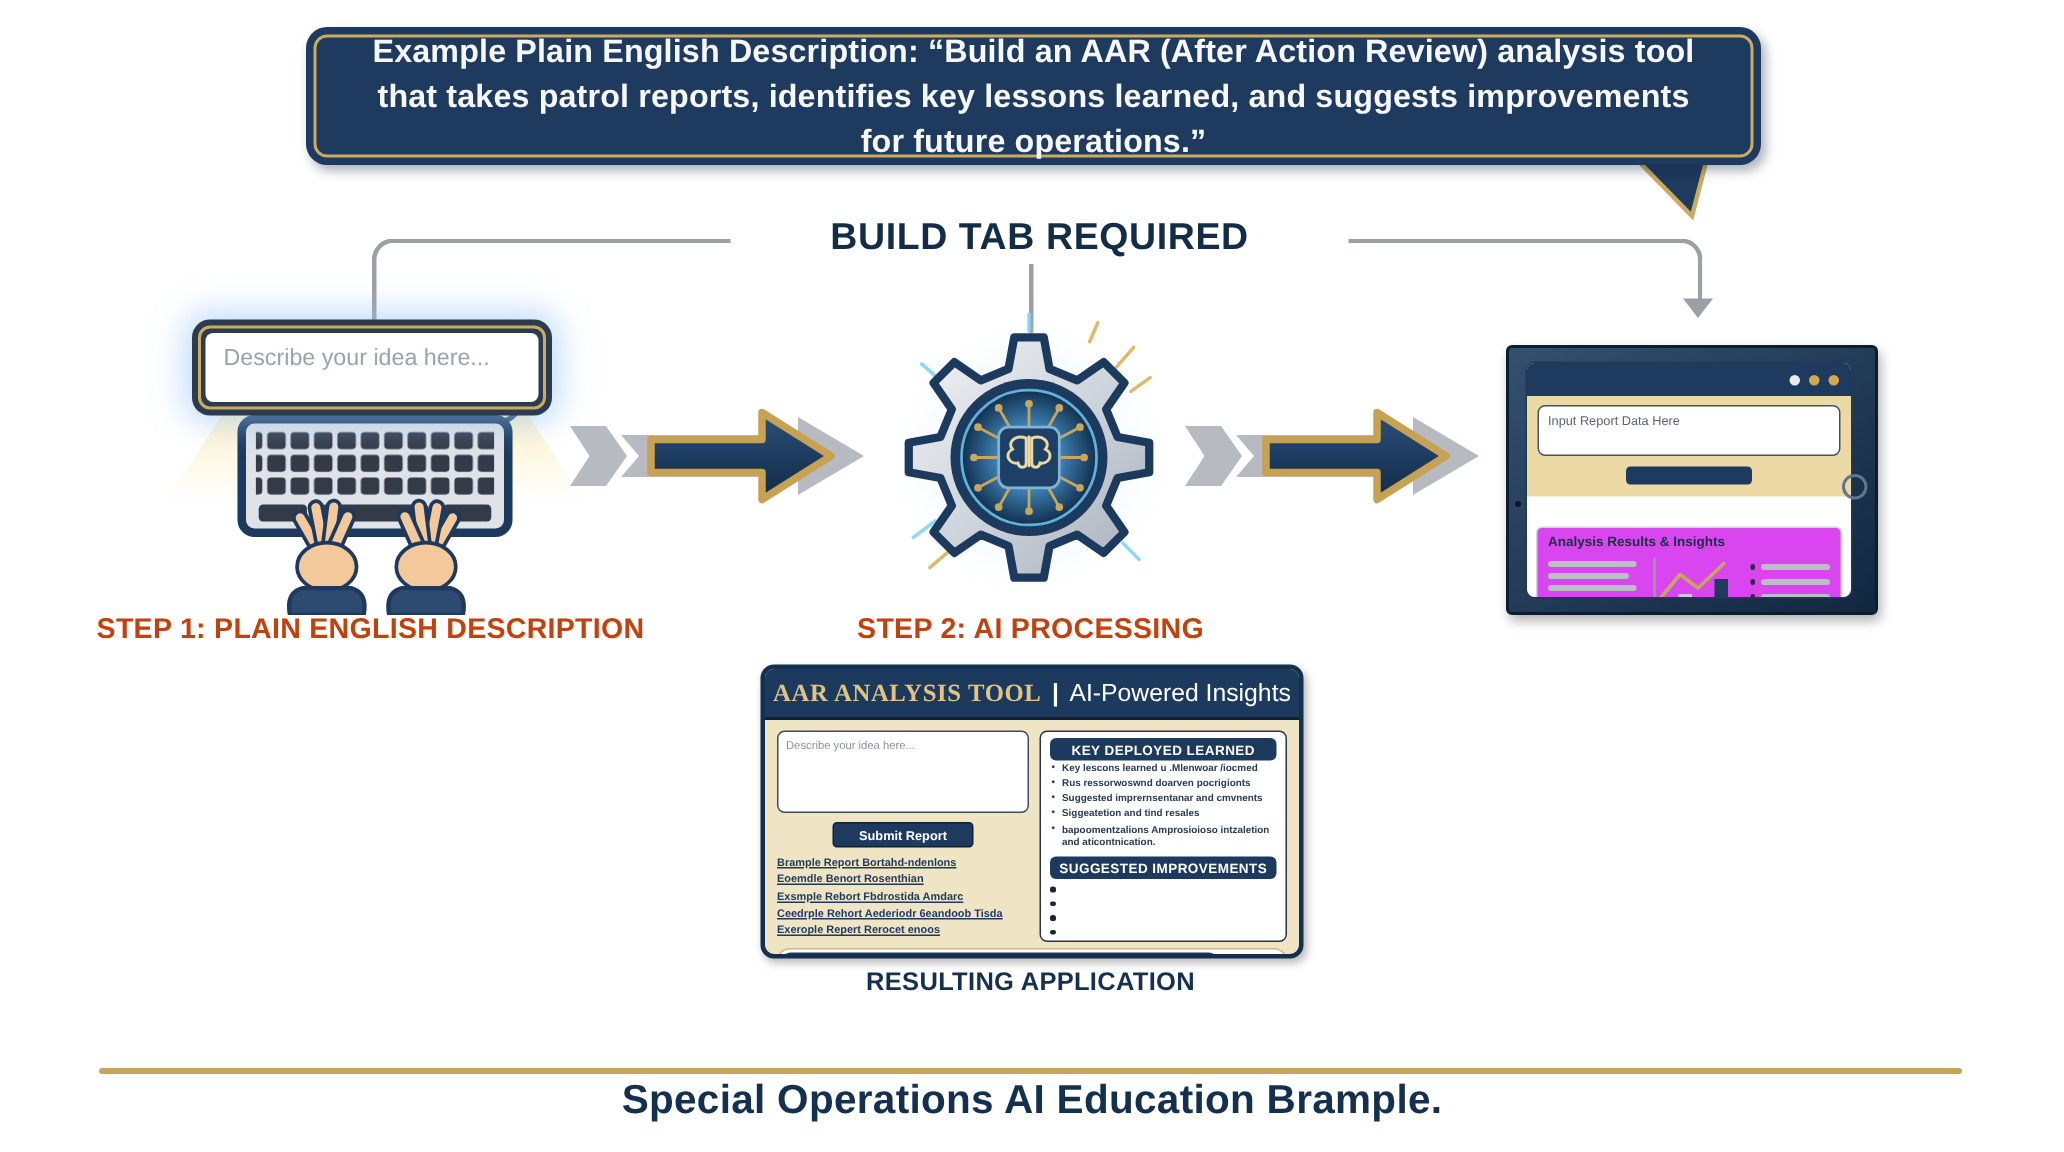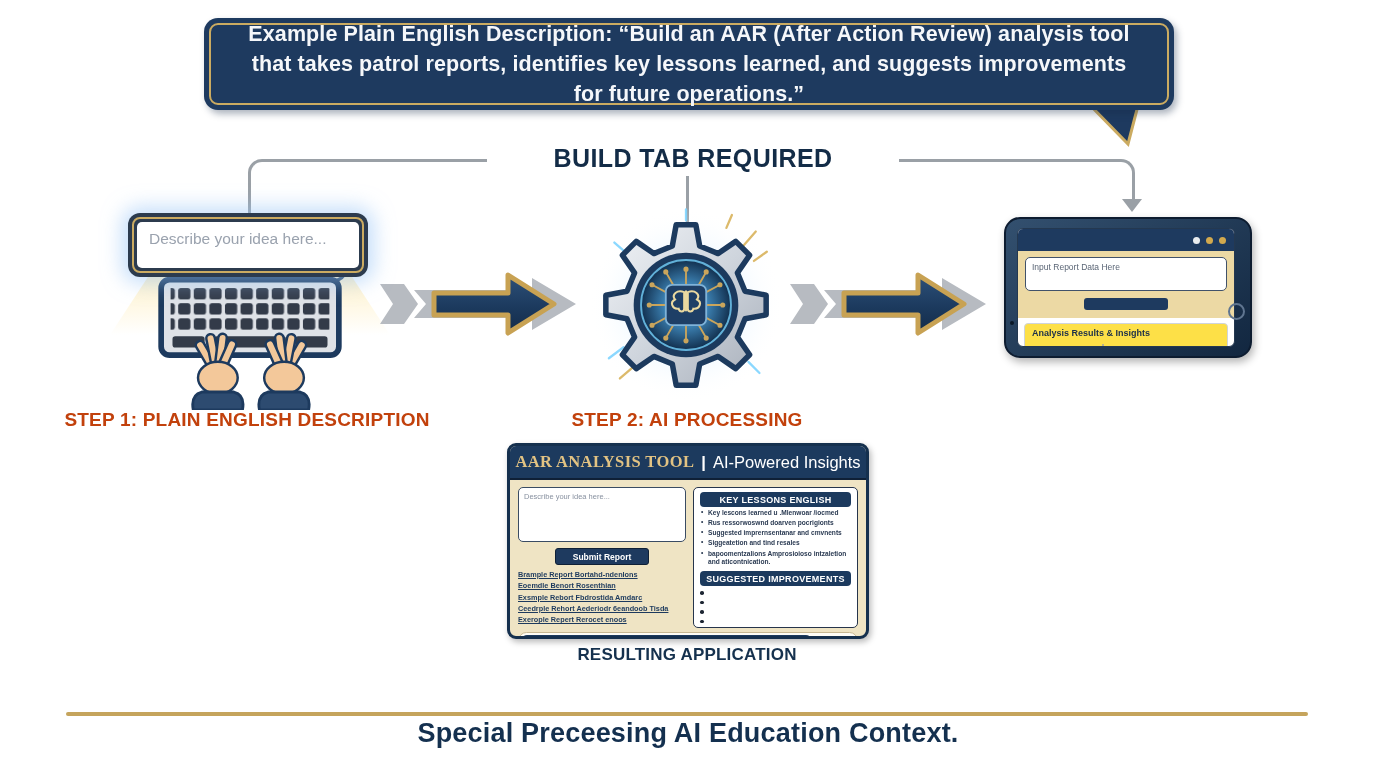--- a/index.html
+++ b/index.html
@@ -48,34 +48,34 @@
               letter-spacing:.2px;white-space:nowrap;}
   .step1-label{left:47px;top:409px;width:400px;}
   .step2-label{left:487px;top:409px;width:400px;}
   .step3-label{left:928px;top:409px;width:400px;}
 
   
   .arrow1{position:absolute;left:380px;top:266px;width:208px;height:76px;}
   .arrow2{position:absolute;left:790px;top:266px;width:208px;height:76px;}
   .gear-svg{position:absolute;left:585px;top:204px;width:202px;height:202px;}
 
-  .tablet{position:absolute;left:1004px;top:217px;width:248px;height:141px;border-radius:16px;
+  .tablet{position:absolute;left:1004px;top:230px;width:248px;height:180px;border-radius:4px;
           background:linear-gradient(145deg,#33506f 0%,#1d3least 0%,#1d3654 55%,#122740 100%);
           background:linear-gradient(145deg,#33506f,#122740);
           border:2px solid #0d1c30;box-shadow:2px 4px 8px rgba(0,0,0,.3);box-sizing:border-box;}
   .tablet-screen{position:absolute;left:11px;top:9px;right:15px;bottom:9px;background:#fff;
                  border-radius:6px;overflow:hidden;border:1px solid #243850;}
   .tab-bar{height:22px;background:#1e3a5f;display:flex;align-items:center;justify-content:flex-end;
            gap:6px;padding-right:8px;}
   .tab-dot{width:7px;height:7px;border-radius:50%;}
   .tab-input-panel{background:#ecd9a4;padding:6px 7px 8px;}
   .tab-input{background:#fff;border:1.5px solid #41526a;border-radius:5px;height:34px;
              font-size:8.5px;color:#5a6575;padding:4px 6px;box-sizing:border-box;}
   .tab-btn{width:84px;height:12px;background:#1e3a5f;border-radius:3px;margin:7px auto 0;}
-  .tab-results{background:#fde047;margin:5px 6px;border:1px solid #cfd4da;border-radius:4px;
+  .tab-results{background:#d946ef;margin:20px 6px;border:1px solid #cfd4da;border-radius:4px;
                padding:4px 7px 5px;}
   .tab-results-title{font-size:9px;font-weight:800;color:#1b2f4a;}
   .tab-row{display:flex;gap:7px;margin-top:4px;align-items:flex-start;}
   .tab-col-lines{flex:1.1;}
   .tab-line{height:4px;background:#b9bfc7;border-radius:2px;margin-top:4px;}
   .tab-line:nth-child(2){width:92%;} .tab-line:nth-child(4){width:84%;} .tab-line:nth-child(5){width:58%;}
   .tab-col-bullets{flex:1;}
   .tab-bullet{display:flex;align-items:center;gap:4px;margin-top:6px;}
   .tab-bullet-dot{width:3.5px;height:3.5px;border-radius:50%;background:#2a2f36;flex:none;}
   .tab-bullet-bar{height:4px;background:#b9bfc7;border-radius:2px;flex:1;}
@@ -355,21 +355,21 @@
         <div class="app-submit">Submit Report</div>
         <div>
           <div class="app-link">Brample Report Bortahd-ndenlons</div>
           <div class="app-link">Eoemdle Benort Rosenthian</div>
           <div class="app-link">Exsmple Rebort Fbdrostida Amdarc</div>
           <div class="app-link">Ceedrple Rehort Aederiodr 6eandoob Tisda</div>
           <div class="app-link">Exerople Repert Rerocet enoos</div>
         </div>
       </div>
       <div class="app-col-right">
-        <div class="app-pill">KEY LESSONS ENGLISH</div>
+        <div class="app-pill">KEY DEPLOYED LEARNED</div>
         <div class="lesson">Key lescons learned u .Mlenwoar /iocmed</div>
         <div class="lesson">Rus ressorwoswnd doarven pocrigionts</div>
         <div class="lesson">Suggested imprernsentanar and cmvnents</div>
         <div class="lesson">Siggeatetion and tind resales</div>
         <div class="lesson">bapoomentzalions Amprosioioso intzaletion and aticontnication.</div>
         <div class="app-pill" style="margin-top:4px;">SUGGESTED IMPROVEMENTS</div>
         <div class="imp-row">
             <span class="imp-dot"></span>
             <span class="imp-bar"></span>
           </div>
@@ -387,15 +387,15 @@
           </div>
       </div>
     </div>
     <div class="status-track">
       <div class="status-pill">AI Preceesing Complete: &lt;30 Sec.</div>
     </div>
   </div>
   <div class="app-caption">RESULTING APPLICATION</div>
 
   <div class="headline-underline"></div>
-  <div class="subheadline">Special Preceesing AI Education Context.</div>
+  <div class="subheadline">Special Operations AI Education Brample.</div>
 
 </div>
 
 </body></html>

